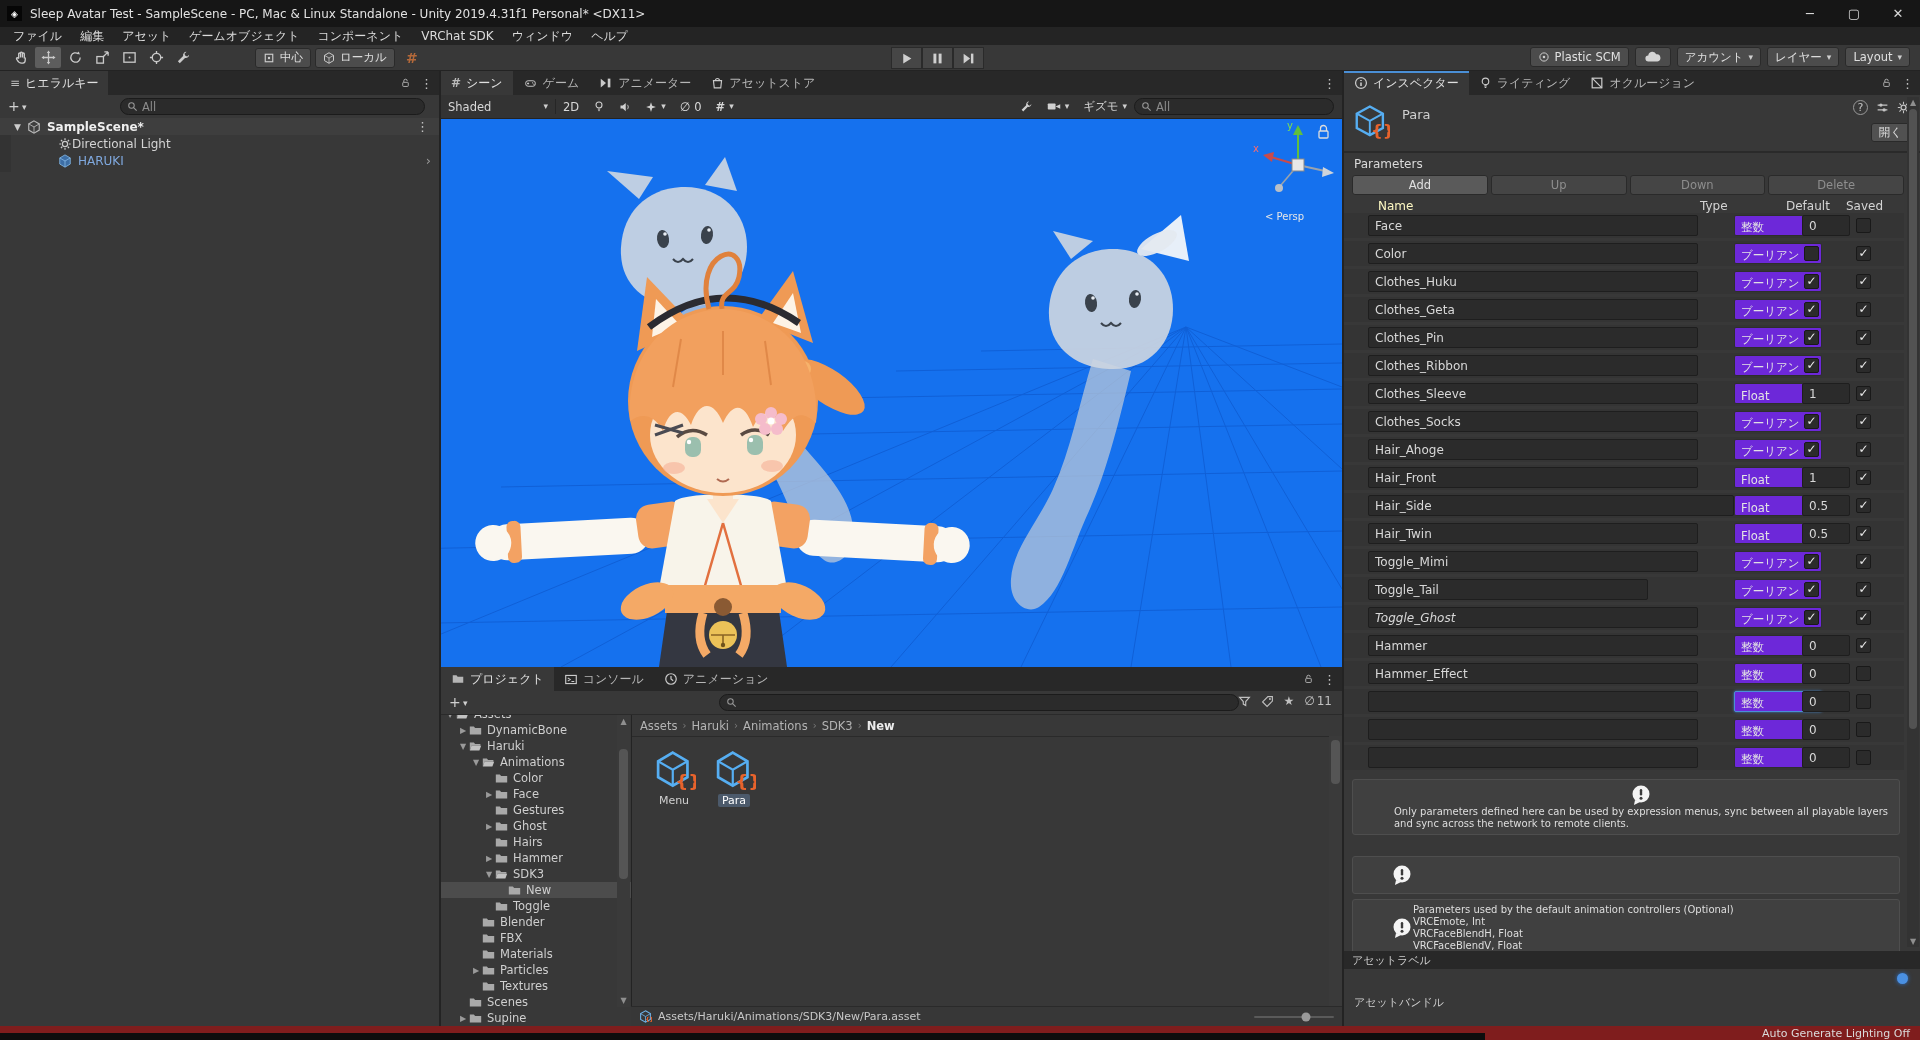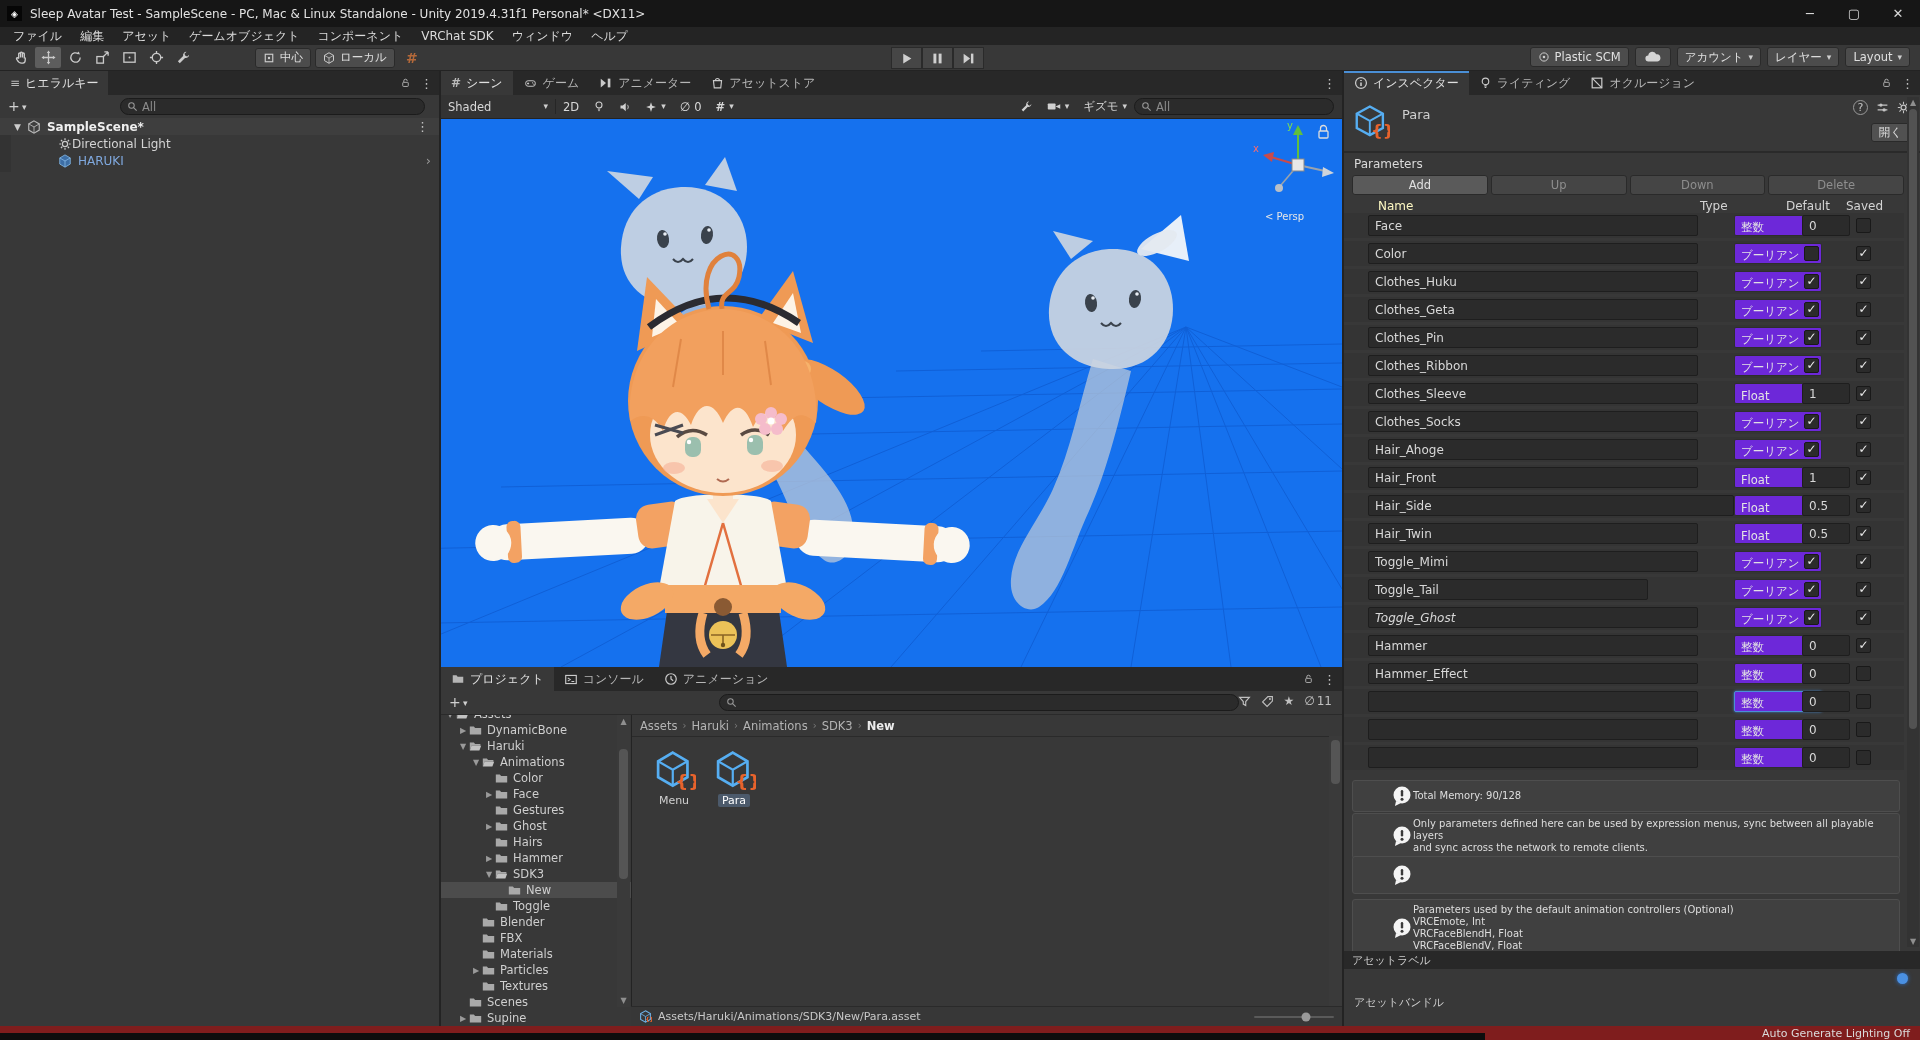--- a/index.html
+++ b/index.html
@@ -1171,21 +1171,21 @@
               <circle cx="11" cy="10" r="8.5" fill="#f4f4f4"></circle>
               <path d="M5 16l-1 5 6-3z" fill="#f4f4f4"></path>
               <rect x="9.8" y="5" width="2.4" height="6.5" rx="1.2" fill="#3a3a3a"></rect>
               <circle cx="11" cy="14.2" r="1.5" fill="#3a3a3a"></circle>
             </svg>
           </span>
           <div>
             <div>Total Memory: 90/128</div>
           </div>
         </div>
-        <div class="infobox" style="top: 742px; min-height: 38px;">
+        <div class="infobox" style="top: 708px; min-height: 38px; flex-direction: column;">
           <span class="icon">
             <svg width="22" height="22" viewBox="0 0 22 22">
               <circle cx="11" cy="10" r="8.5" fill="#f4f4f4"></circle>
               <path d="M5 16l-1 5 6-3z" fill="#f4f4f4"></path>
               <rect x="9.8" y="5" width="2.4" height="6.5" rx="1.2" fill="#3a3a3a"></rect>
               <circle cx="11" cy="14.2" r="1.5" fill="#3a3a3a"></circle>
             </svg>
           </span>
           <div>
             <div>Only parameters defined here can be used by expression menus, sync between all playable layers</div>

